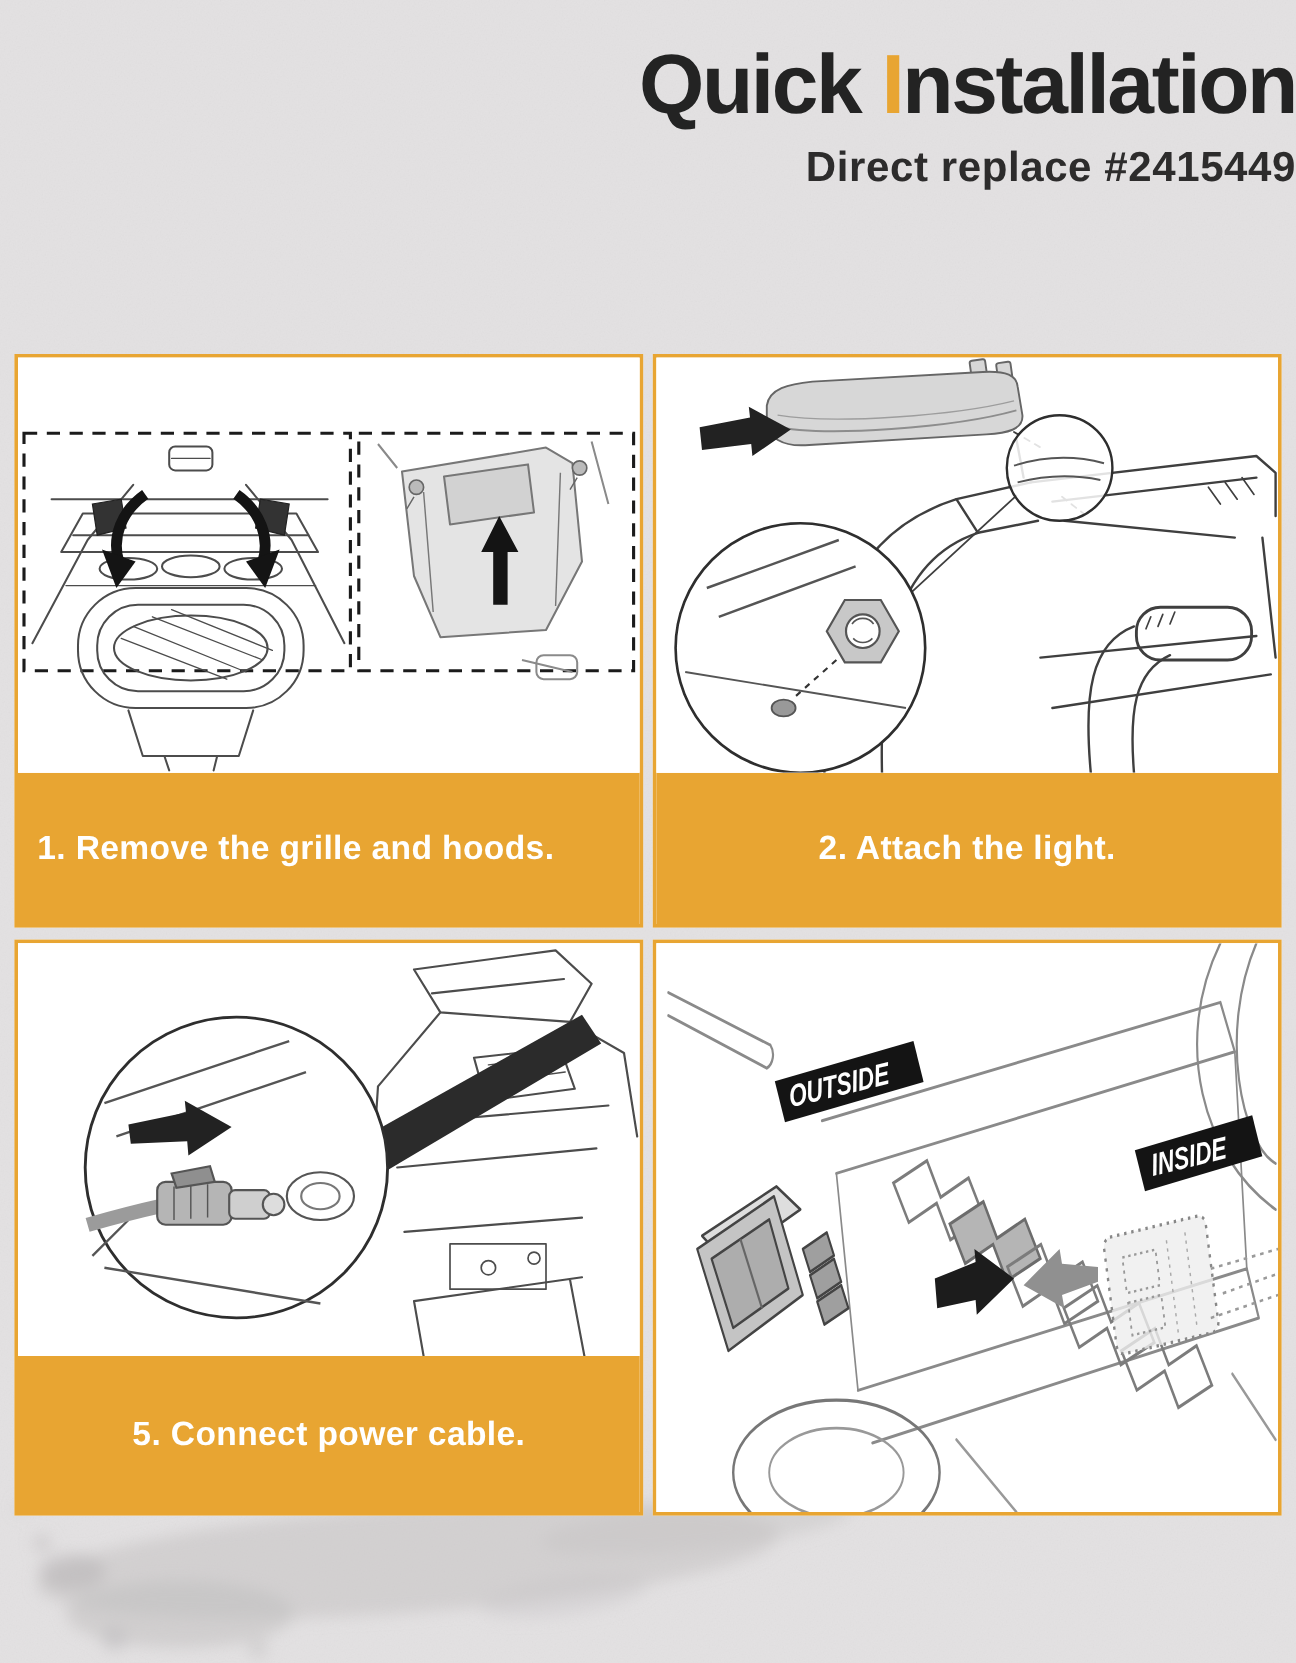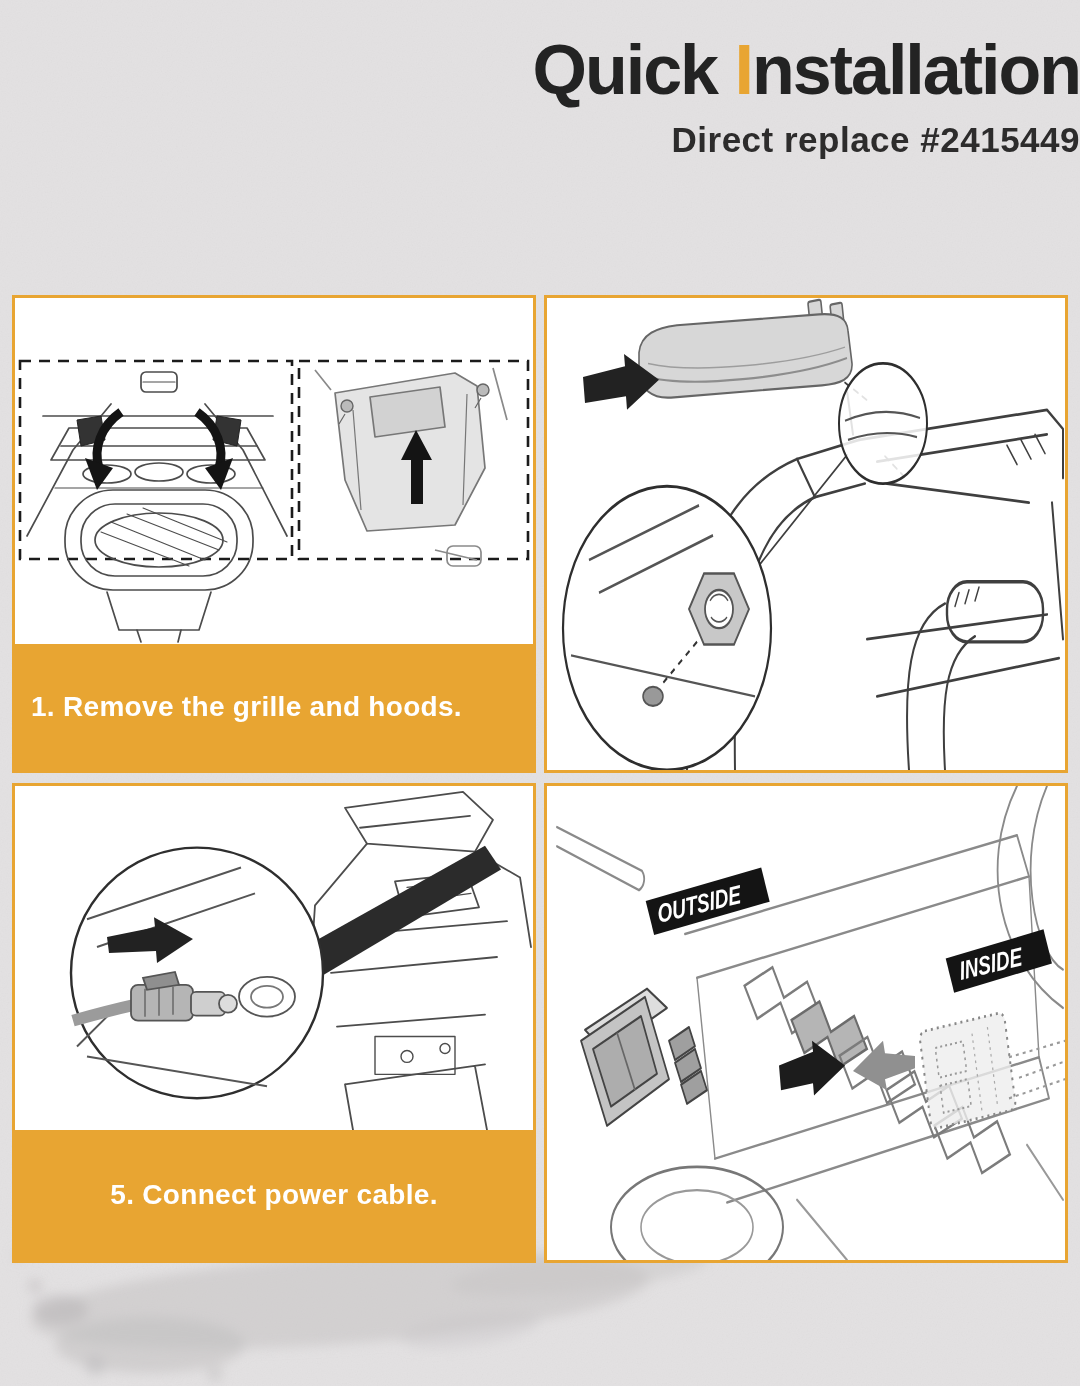--- a/index.html
+++ b/index.html
@@ -160,20 +160,21 @@
             <g stroke="#555" stroke-width="1.8">
               <polygon points="202,228 187,202 157,202 142,228 157,254 187,254" fill="#c8c8c8"></polygon>
               <circle cx="172" cy="228" r="14" fill="#fff"></circle>
               <path d="M163,222 a11,11 0 0 1 18,0 M164,234 a11,11 0 0 0 16,0" fill="none" stroke-width="1.3"></path>
             </g>
             <path d="M150,252 L114,284" stroke="#333" stroke-width="1.8" stroke-dasharray="5 5"></path>
             <ellipse cx="106" cy="292" rx="10" ry="7" fill="#999" stroke="#555" stroke-width="1.5"></ellipse>
           </g>
         </svg>
       </div>
+      <div class="caption">2. Attach the light.</div>
     </section>
 
     <section class="panel row2">
       <div class="art">
         <svg viewBox="0 0 518 346" preserveAspectRatio="none">
           <g fill="none" stroke="#4c4c4c" stroke-width="1.8" stroke-linejoin="round" stroke-linecap="round">
             <path d="M330,22 L448,6 L478,34 L460,66 L352,58 Z"></path>
             <path d="M345,42 L455,30"></path>
             <path d="M352,58 L300,120 M460,66 L505,92 M505,92 L516,162 M300,120 L292,242"></path>
             <path d="M380,96 L452,88 L464,122 L390,132 Z"></path>

